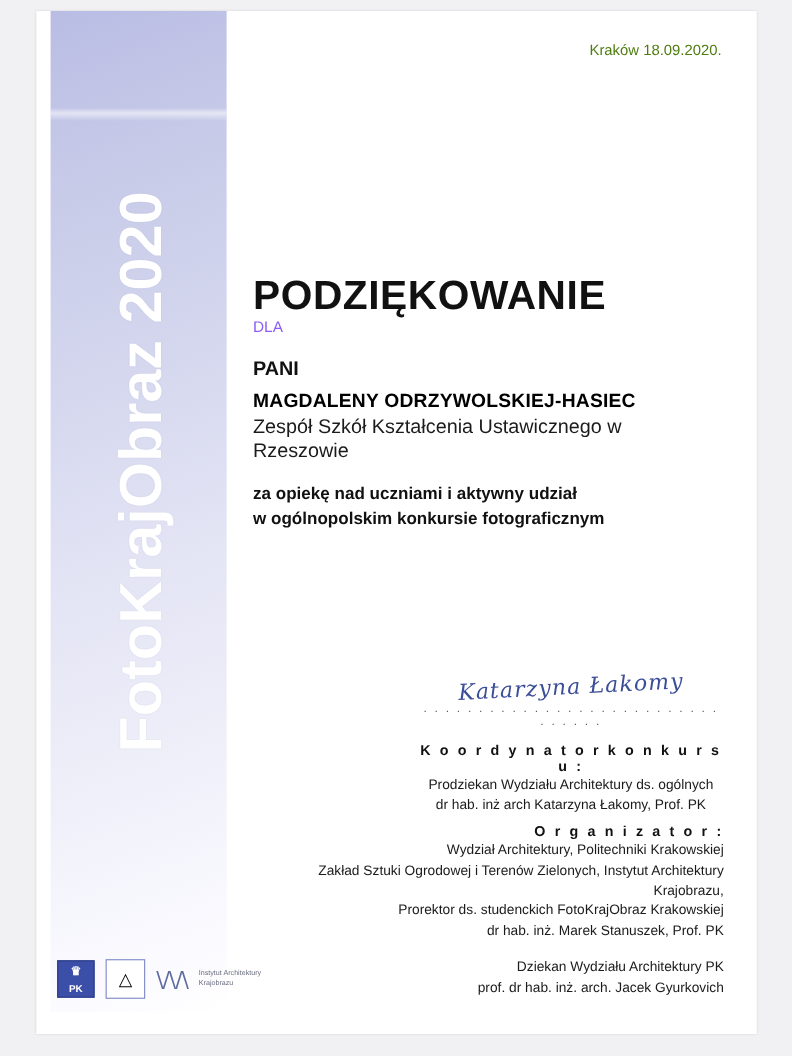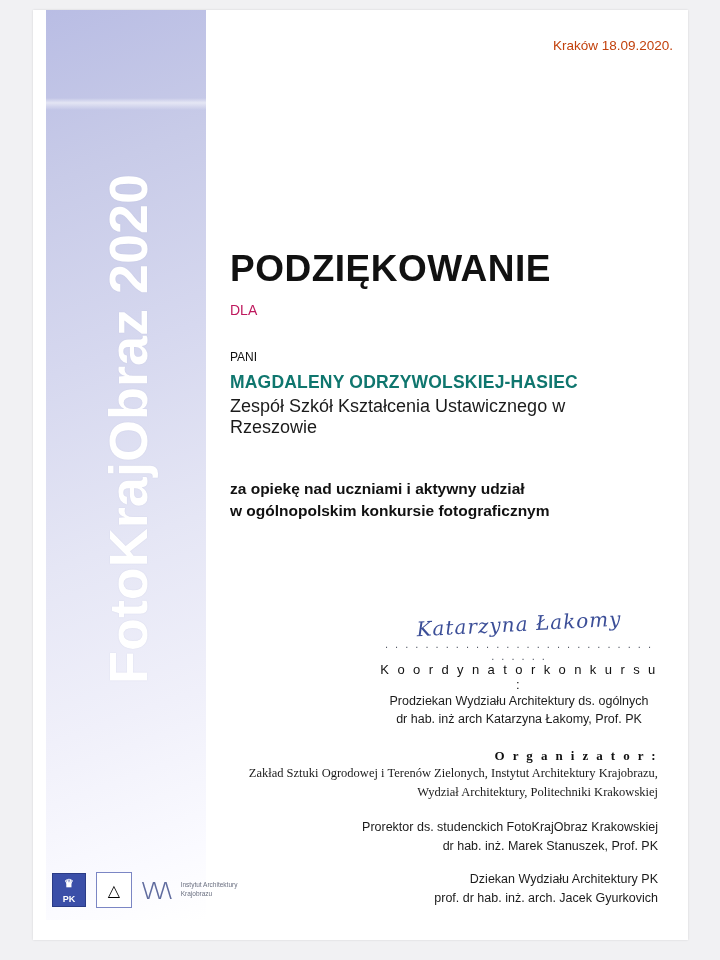--- a/index.html
+++ b/index.html
@@ -61,71 +61,71 @@
     font-size: 54px;
     font-weight: bold;
     letter-spacing: 0px;
     white-space: nowrap;
     text-shadow: 0 0 1px rgba(140,145,190,0.35);
   }
 
   
   #doc-date {
     position: absolute;
-    right: 47px;
+    right: 64px;
     top: 38px;
     font-size: 13.5px;
-    color: #c2410c;
+    color: #4d7c0f;
   }
 
   
   #content {
     position: absolute;
     left: 230px;
     top: 250px;
     width: 420px;
   }
 
   #main-heading {
     font-size: 37px;
     font-weight: bold;
     letter-spacing: 0.5px;
     color: #111111;
     line-height: 1.05;
   }
 
   #for-label {
-    margin-top: 13px;
+    margin-top: 0;
     font-size: 14px;
-    color: #be185d;
+    color: #8b5cf6;
   }
 
   #honorific {
-    margin-top: 32px;
-    font-size: 12px;
-    font-weight: normal;
+    margin-top: 20px;
+    font-size: 18px;
+    font-weight: bold;
     color: #111111;
   }
 
   #recipient-name {
     margin-top: 8px;
     font-size: 17.5px;
     font-weight: bold;
-    color: #0f766e;
+    color: #000000;
     letter-spacing: 0.2px;
   }
 
   #recipient-org {
     margin-top: 3px;
     font-size: 18px;
     color: #1b1b1b;
   }
 
   #reason {
-    margin-top: 40px;
+    margin-top: 19px;
     font-size: 15.5px;
     font-weight: bold;
     color: #111111;
     line-height: 1.45;
   }
   #reason .line { display: block; }
   #contest-name { color: #d0182b; }
 
   
   #signature-block {
@@ -144,41 +144,40 @@
     transform: rotate(-3deg);
     opacity: 0.92;
   }
   #signature-rule {
     margin-top: 2px;
     font-size: 11px;
     color: #555a66;
     letter-spacing: 2px;
   }
   #coordinator-label {
-    margin-top: 0;
+    margin-top: 12px;
     font-size: 13px;
-    font-weight: normal;
+    font-weight: bold;
     letter-spacing: 2.4px;
     color: #111111;
   }
   #coordinator-role {
     margin-top: 0;
     font-size: 12.5px;
     color: #1b1b1b;
     line-height: 1.45;
   }
 
   
   #organizer-block {
     position: absolute;
     left: 222px;
     top: 748px;
     width: 436px;
     text-align: right;
-    font-family: Liberation Serif, serif;
   }
   #patron-block {
     position: absolute;
     left: 222px;
     top: 818px;
     width: 436px;
     text-align: right;
   }
   .section-label {
     font-size: 13px;
@@ -283,22 +282,22 @@
     <div id="signature-rule">. . . . . . . . . . . . . . . . . . . . . . . . . . . . . . . . .</div>
     <div id="coordinator-label">K o o r d y n a t o r   k o n k u r s u :</div>
     <div id="coordinator-role">
       <div>Prodziekan Wydziału Architektury ds. ogólnych</div>
       <div>dr hab. inż arch Katarzyna Łakomy, Prof. PK</div>
     </div>
   </div>
 
   <div id="organizer-block">
     <div class="section-label">O r g a n i z a t o r :</div>
+    <div class="section-line">Wydział Architektury, Politechniki Krakowskiej</div>
     <div class="section-line">Zakład Sztuki Ogrodowej i Terenów Zielonych, Instytut Architektury Krajobrazu,</div>
-    <div class="section-line">Wydział Architektury, Politechniki Krakowskiej</div>
   </div>
 
   <div id="patron-block">
     <div class="section-line">Prorektor ds. studenckich FotoKrajObraz Krakowskiej</div>
     <div class="section-line">dr hab. inż. Marek Stanuszek, Prof. PK</div>
   </div>
 
   <div id="dean-block">
     <div class="section-line">Dziekan Wydziału Architektury PK</div>
     <div class="section-line">prof. dr hab. inż. arch. Jacek Gyurkovich</div>

